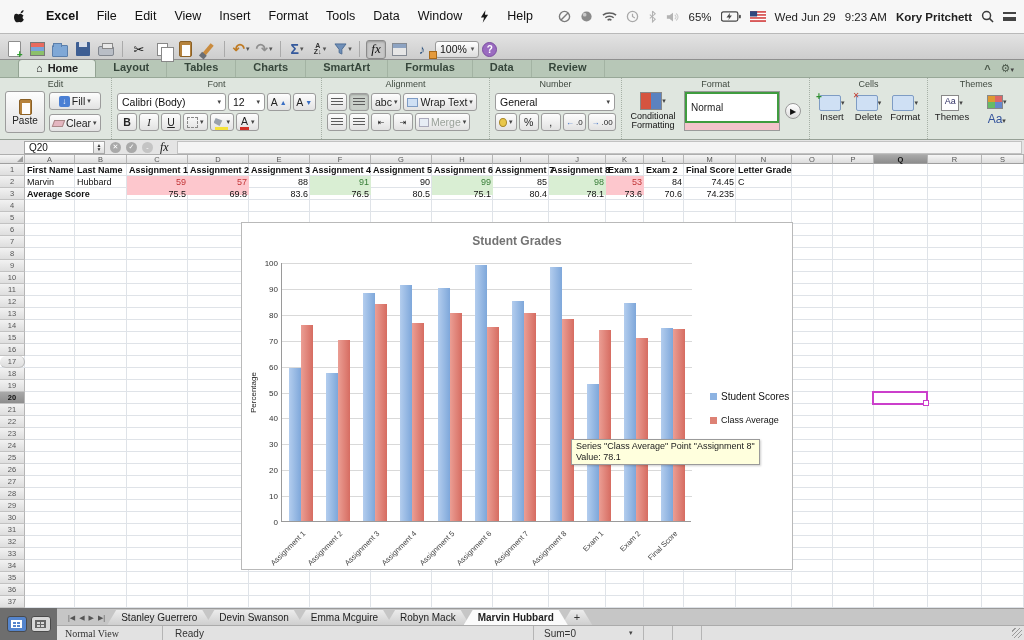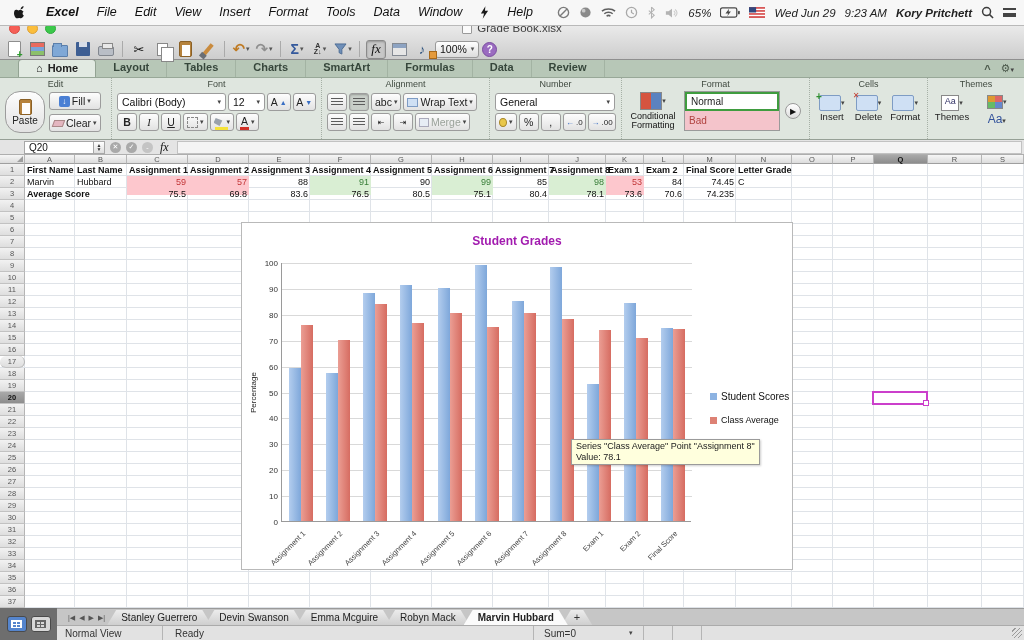--- a/index.html
+++ b/index.html
@@ -1,20 +1,20 @@
 <!DOCTYPE html>
 <html><head>
 <meta charset="utf-8">
 <style>
   * { box-sizing: border-box; margin:0; padding:0; }
   html,body { width:1024px; height:640px; overflow:hidden; }
   body { font-family:"Liberation Sans","DejaVu Sans",sans-serif; position:relative; background:#fff; color:#111; }
 
   
-  #menubar { position:absolute; top:0; left:0; width:1024px; height:26px; background:#f7f7f7; border-bottom:1px solid #b9b9b9; display:flex; align-items:center; font-size:12.5px; z-index:50;font-style:italic; }
+  #menubar { position:absolute; top:0; left:0; width:1024px; height:34px; background:#f7f7f7; border-bottom:1px solid #b9b9b9; display:flex; align-items:center; font-size:12.5px; z-index:50; }
   #menu-items { display:flex; align-items:center; gap:0; }
   .menu-item { padding:0 9px; line-height:19px; }
   .menu-item.app { font-weight:bold; }
   #apple-logo { padding:0 10px 0 14px; display:flex; align-items:center; }
   #menu-status { margin-left:auto; display:flex; align-items:center; gap:9px; padding-right:8px; color:#333; }
   .mstat { display:flex; align-items:center; color:#6d6d6d; }
   .mtxt { font-size:11.5px; color:#222; }
   .mtxt.b { font-weight:bold; }
   .bars-icon { width:13px; height:9px; border-top:2px solid #444; border-bottom:2px solid #444; position:relative; }
   .bars-icon:after { content:""; position:absolute; left:0; top:2.5px; width:13px; height:2px; background:#444; }
@@ -73,29 +73,29 @@
   #ribbon { position:absolute; top:78px; left:0; width:1024px; height:62px; background:#dfe6df; border-bottom:1px solid #96a096; display:flex; z-index:30; }
   .grp { position:relative; border-right:1px dotted #a6b0a6; padding:13px 5px 2px; }
   .grplabel { position:absolute; top:1px; left:0; right:0; text-align:center; font-size:9px; color:#404a40; }
   .rrow { display:flex; gap:2px; margin-top:2px; align-items:center; }
   .rbtn { background:linear-gradient(#fdfdfd,#e2e2e2); border:1px solid #9c9c9c; border-radius:3px; min-width:20px; height:18px; display:flex; align-items:center; justify-content:center; font-size:10.5px; padding:0 3px; gap:2px; color:#222; }
   .rbtn.pressed { background:#c9cfc9; box-shadow:inset 0 1px 2px rgba(0,0,0,.25); }
   .rbtn.dim { color:#9aa29a;text-align:right; }
   .caret { font-size:7px; color:#444; }
   .lines { width:12px; height:9px; background:repeating-linear-gradient(#5c5c5c 0 1px,transparent 1px 3px); }
   .combo { background:#fff; border:1px solid #9c9c9c; border-radius:3px; height:18px; display:flex; align-items:center; font-size:10.5px; padding:0 4px; justify-content:space-between; }
-  #paste-btn { width:40px; height:42px; flex-direction:column; font-size:10px; background:linear-gradient(#fdfdfd,#e2e2e2); border:1px solid #9c9c9c; border-radius:15px; display:flex; align-items:center; justify-content:center; }
+  #paste-btn { width:40px; height:42px; flex-direction:column; font-size:10px; background:linear-gradient(#fdfdfd,#e2e2e2); border:1px solid #9c9c9c; border-radius:3px; display:flex; align-items:center; justify-content:center; }
   .bigicon-label { font-size:10px; color:#222; }
   .cells-btn { width:34px; display:flex; flex-direction:column; align-items:center; font-size:9.5px; color:#222; }
   .cgrid { width:22px; height:16px; background:#cfe0f4; border:1px solid #7e9cc4; position:relative; border-radius:2px; }
   .cgrid:after { position:absolute; left:-4px; top:-5px; font-size:10px; font-weight:bold; }
   .cgrid.ins:after { content:"+"; color:#2e8f2e; }
   .cgrid.del:after { content:"✕"; color:#c03a2e; font-size:8px; }
   .stylebox { background:#fff; border:1px solid #9a9a9a; width:96px; height:40px; overflow:hidden; }
-  .stylecell { font-size:10px; padding:1px 4px; height:19px; display:flex; align-items:center; }
+  .stylecell { font-size:10px; padding:1px 4px; height:31px; display:flex; align-items:center; }
   .stylecell.normal { border:2px solid #3f9c3f; color:#222; }
   .stylecell.bad { background:#f4c4cb; color:#b0413f; }
   .cficon { width:22px; height:18px; background:linear-gradient(90deg,#d5543f 0 50%,#5b82c0 50%); border:1px solid #888; }
   .themesq { width:16px; height:14px; background:conic-gradient(#d66 0 25%,#68c 0 50%,#6b6 0 75%,#d93 0); border:1px solid #888; }
 
   
   #formulabar { position:absolute; top:140px; left:0; width:1024px; height:15px; background:#e4e4e4; border-bottom:1px solid #aeaeae; display:flex; align-items:center; font-size:10px; z-index:25; }
   #namebox { width:70px; height:13px; background:#fff; border:1px solid #a7a7a7; margin-left:24px; padding:0 4px; display:flex; align-items:center; }
   #stepper { width:11px; height:13px; border:1px solid #a7a7a7; border-left:none; background:linear-gradient(#fff,#ddd); display:flex; flex-direction:column; align-items:center; justify-content:center; font-size:5px; line-height:4px; color:#333; }
   .fcirc { width:11px; height:11px; border-radius:50%; background:#a9a9a9; color:#fff; font-size:7px; display:flex; align-items:center; justify-content:center; margin-left:5px; }
@@ -117,21 +117,21 @@
   .cell { position:absolute; height:19px; font-size:9px; line-height:12px; padding:0 2px; white-space:nowrap; overflow:visible; }
   .cell.num { text-align:right; }
   .cell.b { font-weight:bold; }
   .cell.red { background:#fdc7cd; color:#c23537; }
   .cell.green { background:#d9eed3; color:#377d37; }
   #selbox { position:absolute; border:2px solid #cb3fcb; background:rgba(255,255,255,0); }
   #selbox:after { content:""; position:absolute; right:-3px; bottom:-3px; width:4px; height:4px; background:#fff; border:1px solid #cb3fcb; }
 
   
   #chartbox { position:absolute; left:241px; top:222px; width:552px; height:348px; background:#fff; border:1px solid #b9b9b9; z-index:15; }
-  #chart-title { position:absolute; top:11px; left:0; width:100%; text-align:center; font-weight:bold; font-size:12px; color:#a21caf; }
+  #chart-title { position:absolute; top:11px; left:0; width:100%; text-align:center; font-weight:bold; font-size:12px; color:#737373; }
   #plot { position:absolute; left:39px; top:40px; width:410px; height:259px; border-left:1px solid #9a9a9a; border-bottom:1px solid #9a9a9a; }
   .gline { position:absolute; left:0; width:410px; height:1px; background:#d9d9d9; }
   .ytick { position:absolute; right:413px; width:24px; text-align:right; font-size:8px; color:#333; }
   .bar { position:absolute; bottom:0; width:12px; }
   .bar.s0 { background:linear-gradient(90deg,#b3cdee,#7ea7da); }
   .bar.s1 { background:linear-gradient(90deg,#eb9e94,#d66c61); }
   .xlab { position:absolute; width:80px; text-align:right; font-size:7.5px; color:#444; transform:rotate(-45deg); transform-origin:100% 0; }
   #ylabel { position:absolute; left:-34px; top:0; height:259px; width:10px; display:flex; align-items:center; justify-content:center; font-size:8px; color:#222; writing-mode:vertical-rl; transform:rotate(180deg); }
   #legend { position:absolute; left:468px; top:168px; }
   .legitem { display:flex; align-items:center; gap:4px; margin-bottom:13px; }
@@ -771,21 +771,21 @@
       <span class="sheettab">Robyn Mack</span>
       <span class="sheettab active">Marvin Hubbard</span>
     </span>
   <span id="plustab">+</span>
 </div>
 <div id="hscroll">
     <span id="hthumb"></span>
   </div>
 <div id="statusbar">
   <span style="width:57px;"></span>
-  <span style="padding:0 8px; width:105px;">Normal View</span>
+  <span style="padding:0 8px; width:105px;font-family:Liberation Serif, serif;">Normal View</span>
   <span class="sdiv"></span>
   <span style="padding:0 12px; width:370px;">Ready</span>
   <span class="sdiv"></span>
   <span style="padding:0 10px; width:95px;">Sum=0</span>
   <span class="caret">▾</span>
   <span class="sdiv" style="margin-left:10px;"></span>
     <span style="width:28px;"></span>
   <span class="sdiv"></span>
     <span style="width:28px;"></span>
   <span class="sdiv"></span>

